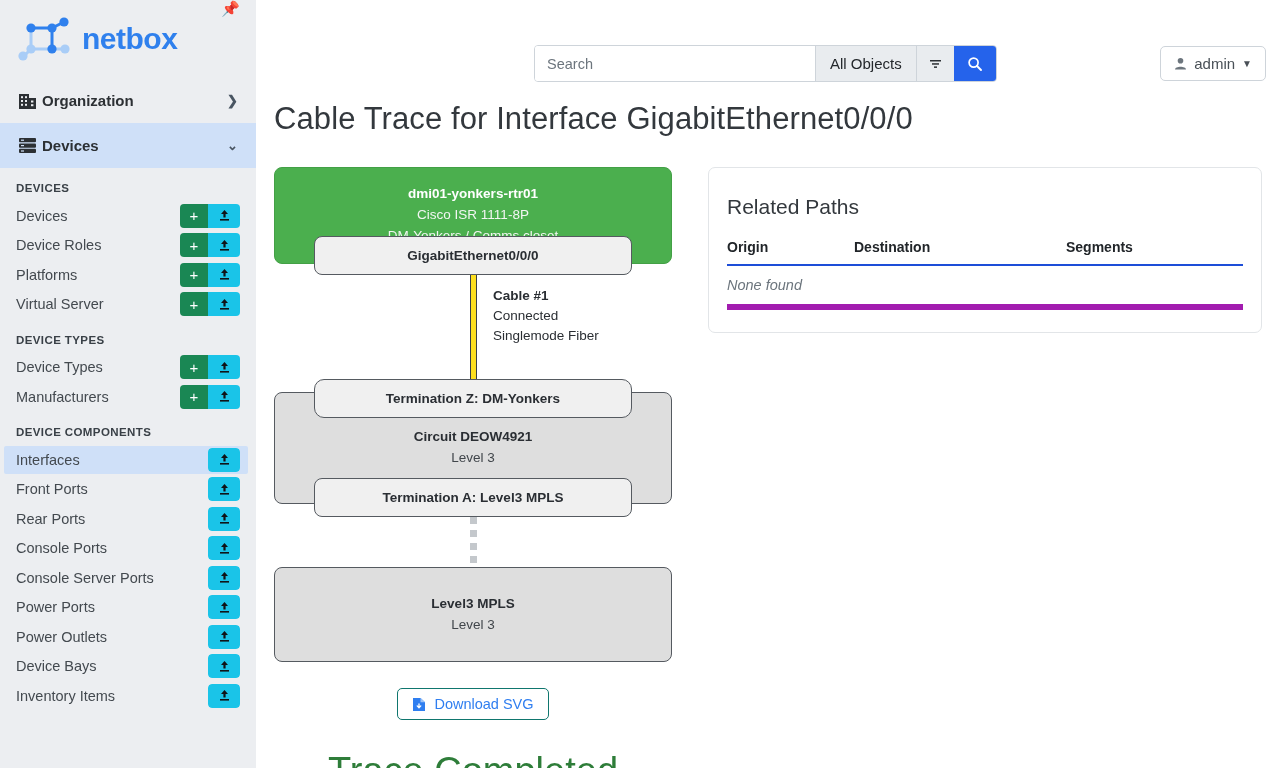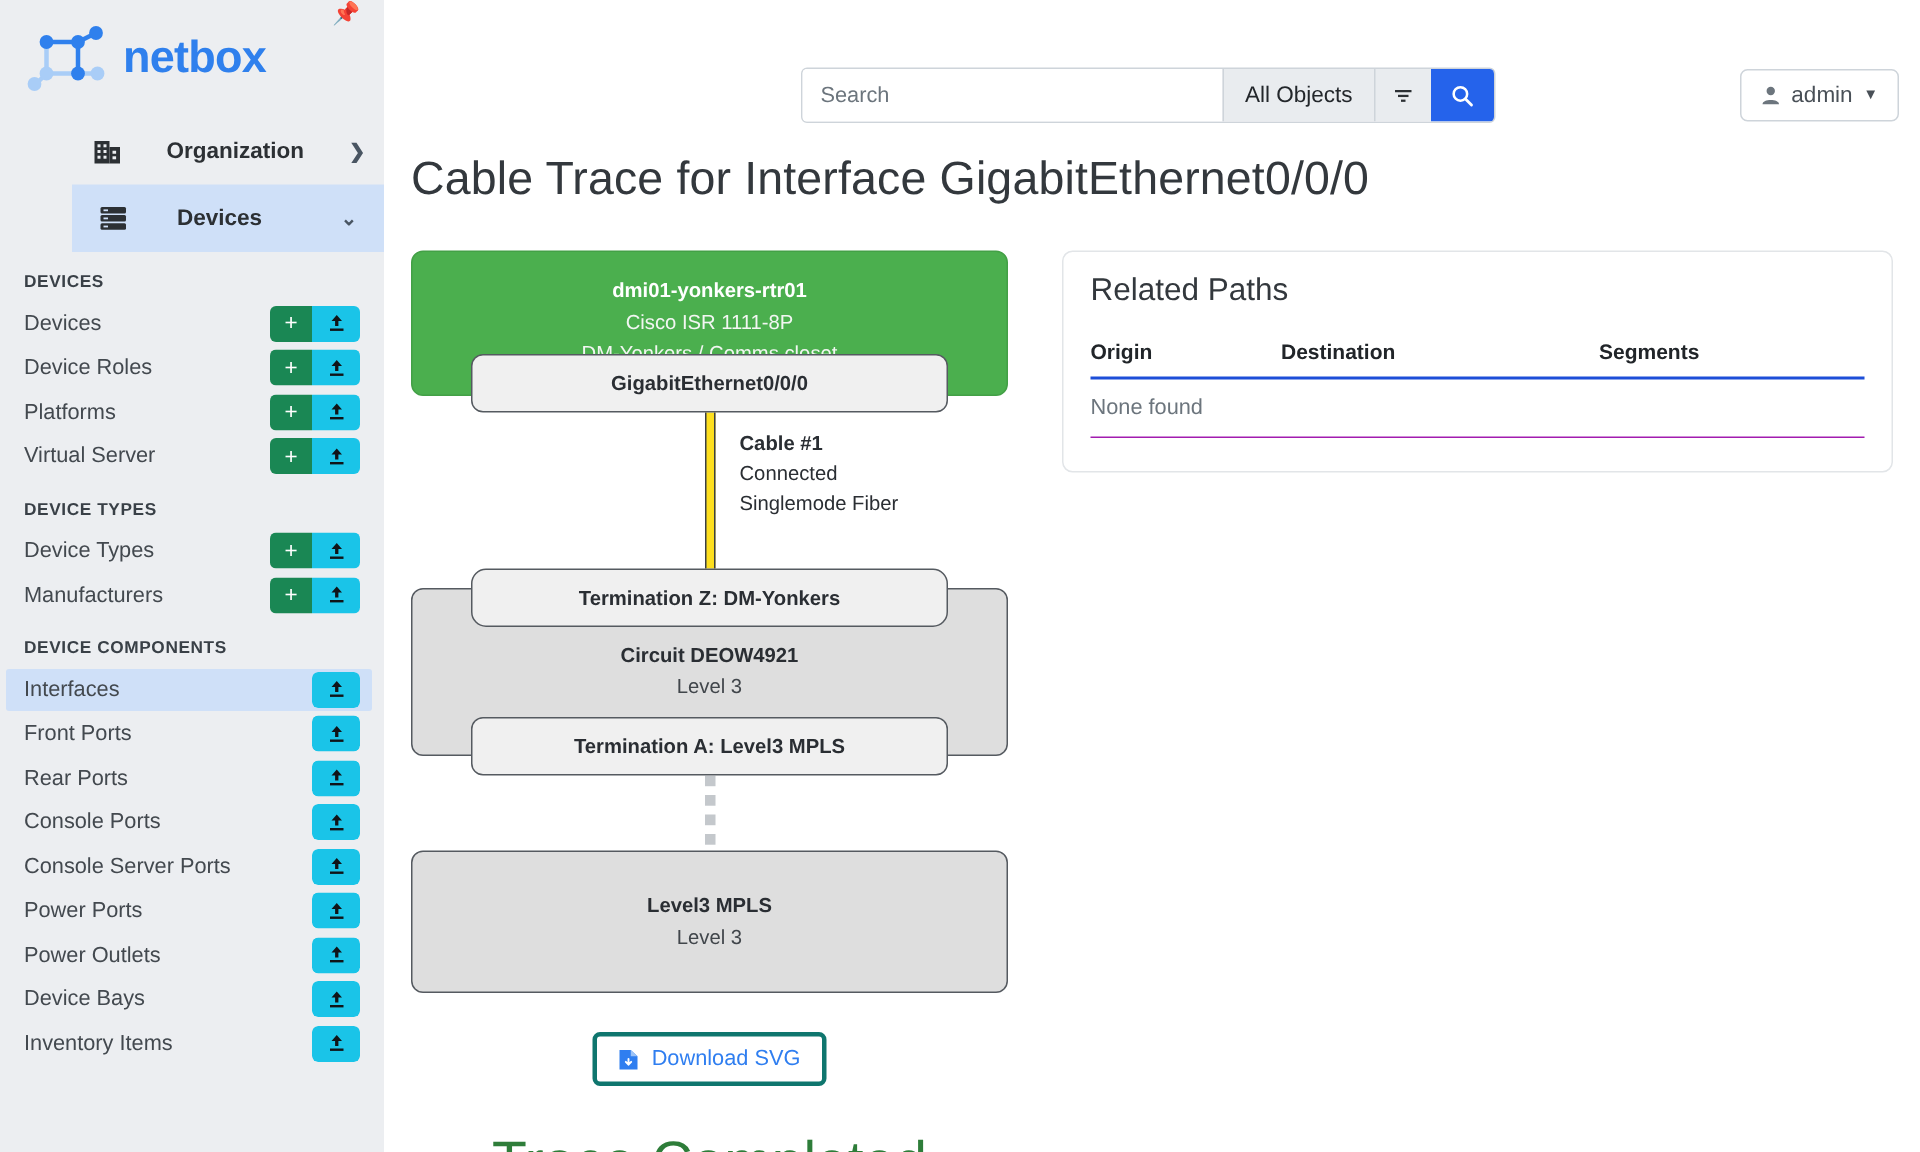--- a/index.html
+++ b/index.html
@@ -27,22 +27,22 @@
   .brand-logo { display: flex; align-items: center; gap: 4px; }
   .brand-word {
     font-size: 30px; font-weight: bold; color: #2f80ed;
     letter-spacing: -0.5px; line-height: 1;
   }
   .pin-icon { margin-left: auto; color: #f07818; font-size: 15px; }
 
   .nav-group {
     display: flex; align-items: center;
     padding: 13px 18px 13px 14px;
-    gap: 30px; cursor: pointer;
-    font-size: 15px; font-weight: bold; color: #2c3034; margin-left: 48px;
+    gap: 2px; cursor: pointer;
+    font-size: 15px; font-weight: bold; color: #2c3034;
   }
   .nav-group.active { background: #cfe0f8; }
   .nav-group .chev { margin-left: auto; color: #495562; font-size: 13px; }
   .grp-icon { width: 26px; display:flex; align-items:center; justify-content:center; }
 
   .sec-label {
     font-size: 11.5px; font-weight: bold; color: #394047;
     letter-spacing: .4px; padding: 14px 0 6px 16px;
   }
   .nav-item {
@@ -162,45 +162,46 @@
   .dotted-link { height: 50px; position: relative; }
   .dotted-line {
     position: absolute; left: 196px; top: 0; width: 7px; height: 50px;
     background-image: linear-gradient(#c4c8cc 55%, rgba(255,255,255,0) 0%);
     background-size: 7px 13px; background-repeat: repeat-y;
   }
 
   .dl-wrap { text-align: center; margin-top: 26px; }
   .btn-download {
     display: inline-flex; align-items: center; gap: 8px;
-    border: 3px solid #0f766e; border-radius: 5px; background: #fff;
+    border: 1px solid #0f766e; border-radius: 5px; background: #fff;
     color: #2f7ef0; font-size: 14.5px; padding: 7px 14px; cursor: pointer;
     font-family: "Liberation Sans", sans-serif;
   }
   .trace-status {
     text-align: center; margin-top: 30px;
     font-size: 38px; color: #2e7d39; font-weight: normal;
   }
 
   
   .card {
     border: 1px solid #e2e5e8; border-radius: 7px; background: #fff;
-    padding: 14px 18px 22px 18px;
+    padding: 27px 18px 22px 18px;
   }
   .card-title { font-size: 21px; color: #33383d; font-weight: normal; margin-bottom: 16px; }
   table.paths { width: 100%; border-collapse: collapse; }
   table.paths th {
     text-align: left; font-size: 14px; font-weight: bold; color: #212529;
     padding: 4px 0 9px 0; border-bottom: 2px solid #1d4ed8;
   }
   table.paths th.c-origin { width: 127px; }
   table.paths th.c-dest { width: 212px; }
   table.paths td {
     font-size: 14.5px; color: #6c757d; padding: 11px 0;
-    border-bottom: 1px solid #a21caf;
+    border-bottom: 6px solid #a21caf;
+    font-style: italic;
   }
 </style>
 </head>
 <body>
 
 <div id="sidebar">
 
   <div class="brand">
     <div class="brand-logo">
       <svg width="60" height="46" viewBox="0 0 60 46">

